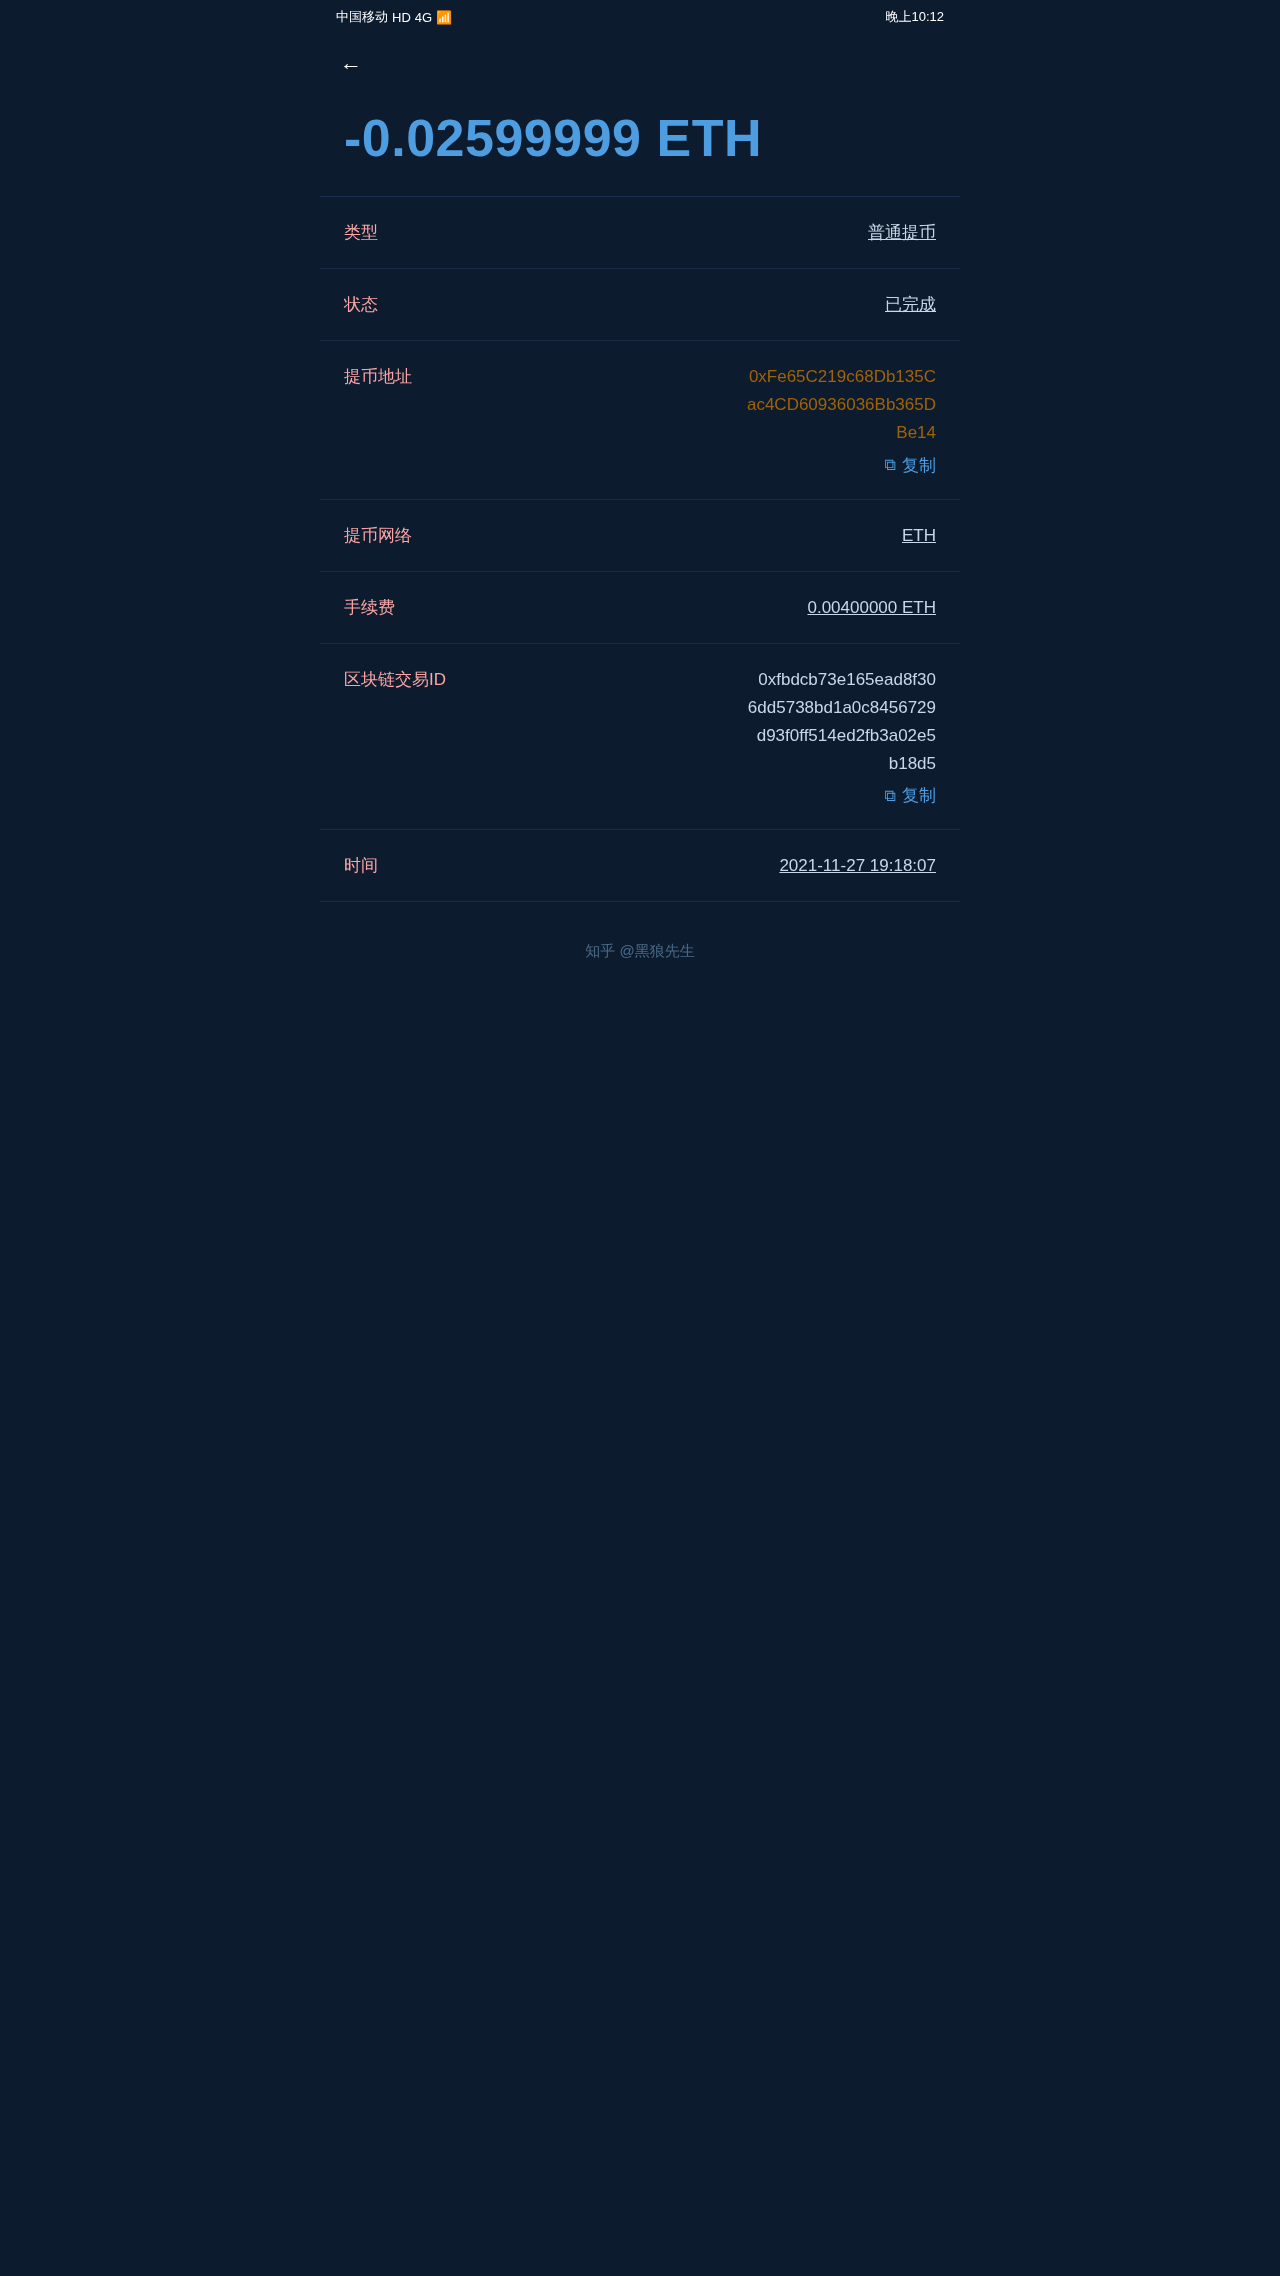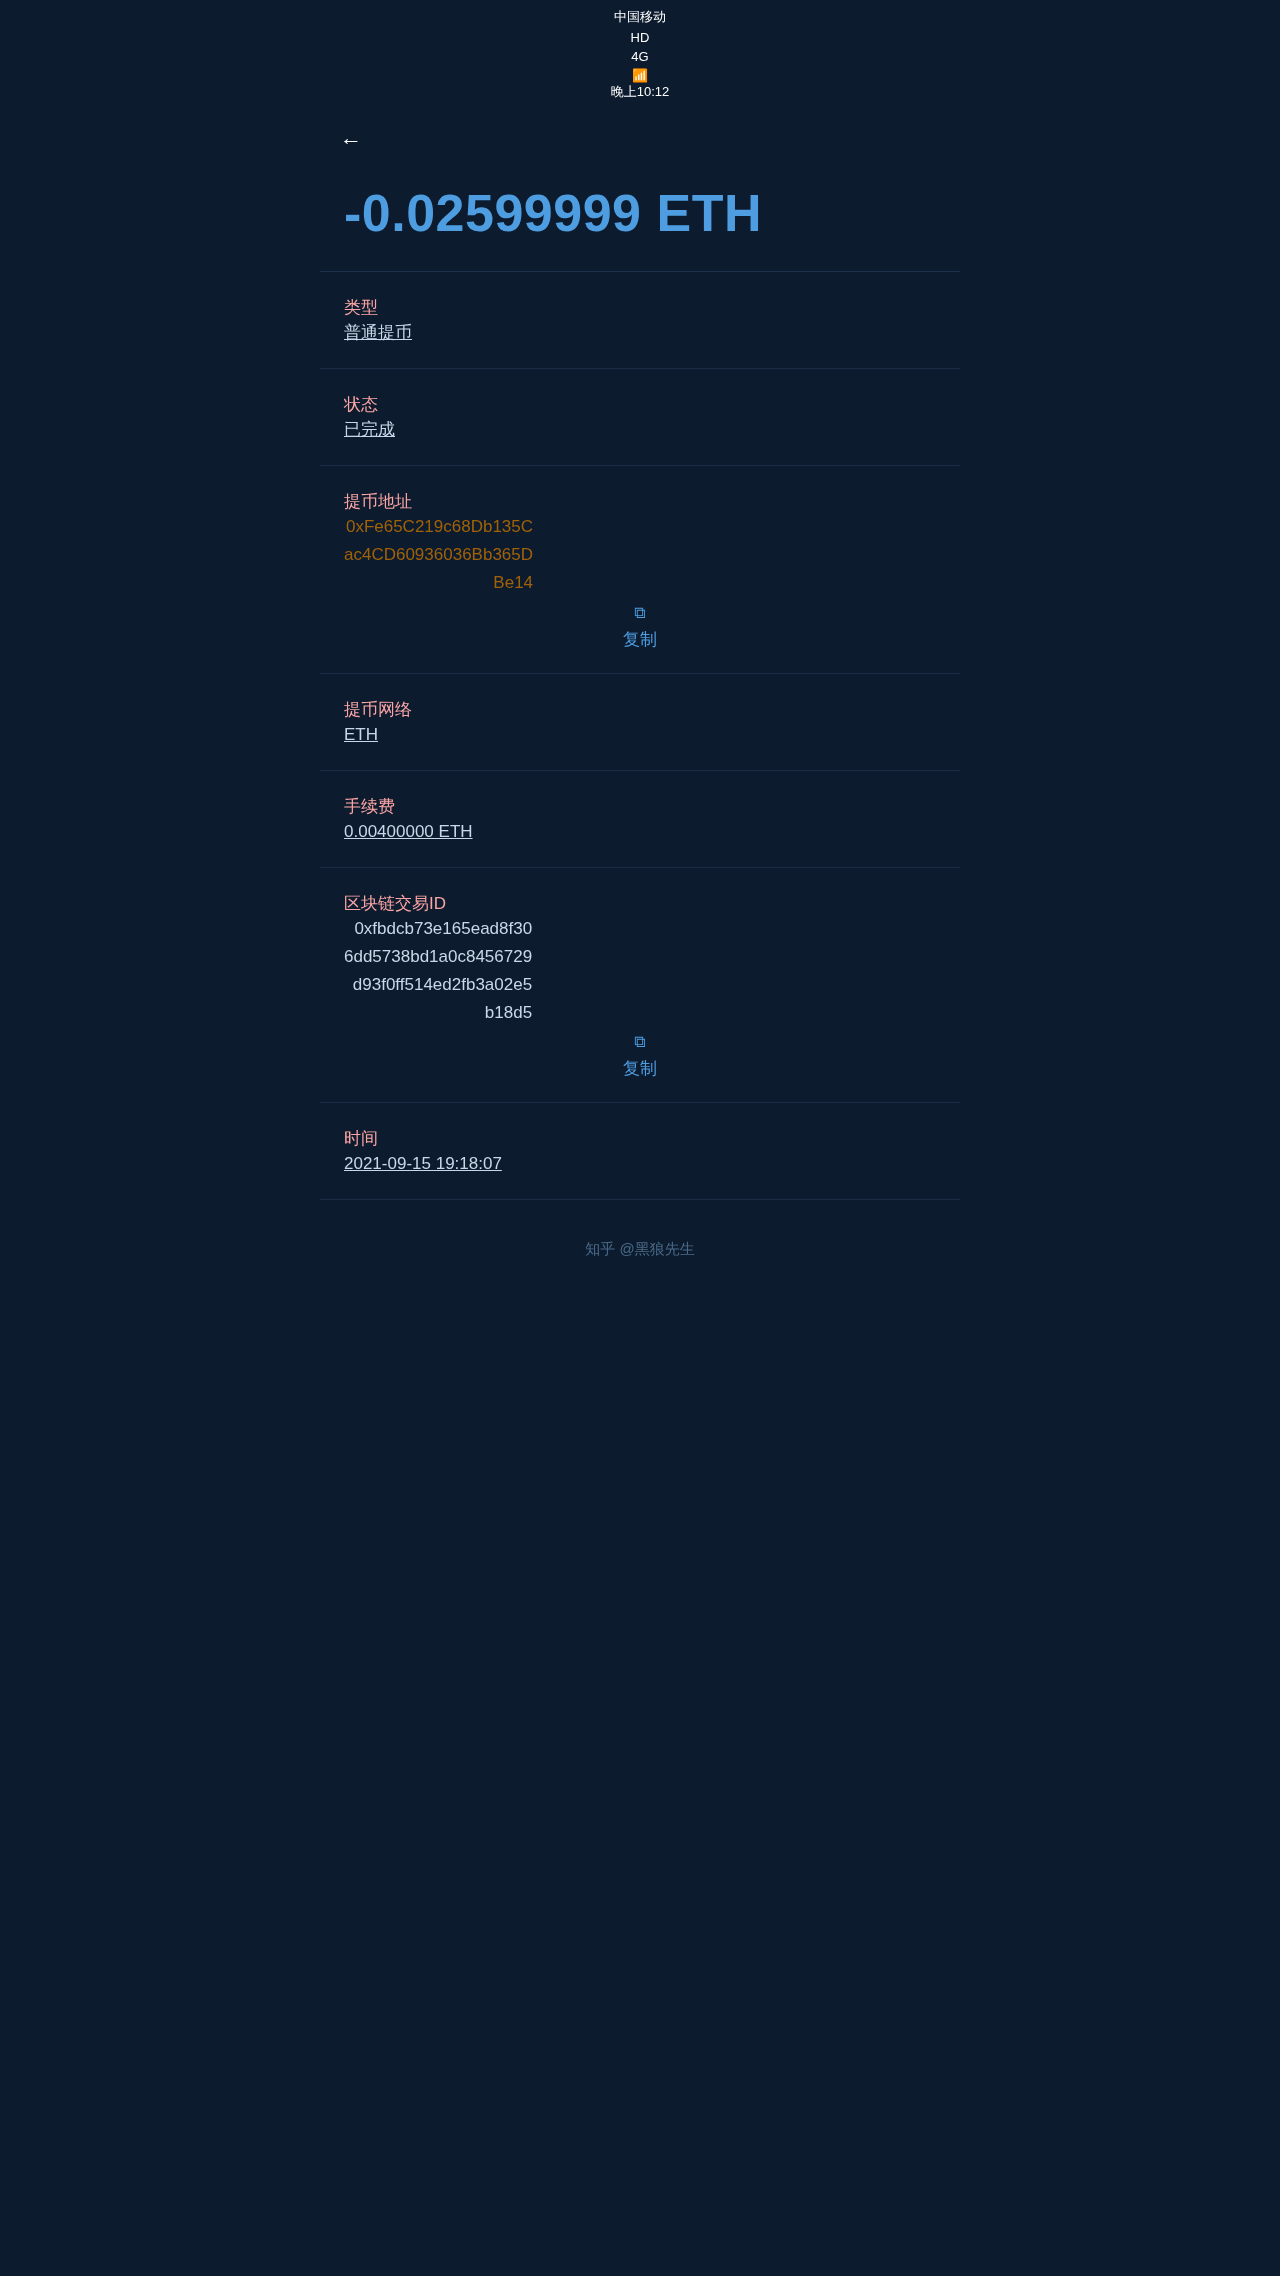--- a/index.html
+++ b/index.html
@@ -1,20 +1,19 @@
 <!DOCTYPE html>
 <html><head>
   <meta charset="utf-8">
   <meta name="viewport" content="width=device-width, initial-scale=1">
   <style>
     * {
       margin: 0;
       padding: 0;
       box-sizing: border-box;
-      flex-direction: column;
     }
 
     body {
       background-color: #0d1b2e;
       color: #c8d8e8;
       font-family: -apple-system, 'PingFang SC', 'Microsoft YaHei', sans-serif;
       width: 100%;
       max-width: 640px;
       margin: 0 auto;
       min-height: 100vh;
@@ -211,18 +210,18 @@
     <span class="txid-value">0xfbdcb73e165ead8f30<br>6dd5738bd1a0c8456729<br>d93f0ff514ed2fb3a02e5<br>b18d5</span>
   </div>
   <div class="copy-row">
     <span class="copy-icon">⧉</span>
     <span class="copy-text">复制</span>
   </div>
 </div>
 
 <div class="detail-row">
   <span class="detail-label">时间</span>
-  <span class="detail-value">2021-09-15 19:18:07</span>
+  <span class="detail-value">2021-11-27 19:18:07</span>
 </div>
 
 <div class="footer-watermark">
   <span class="watermark-text">知乎 @黑狼先生</span>
 </div>
 
 </body></html>

